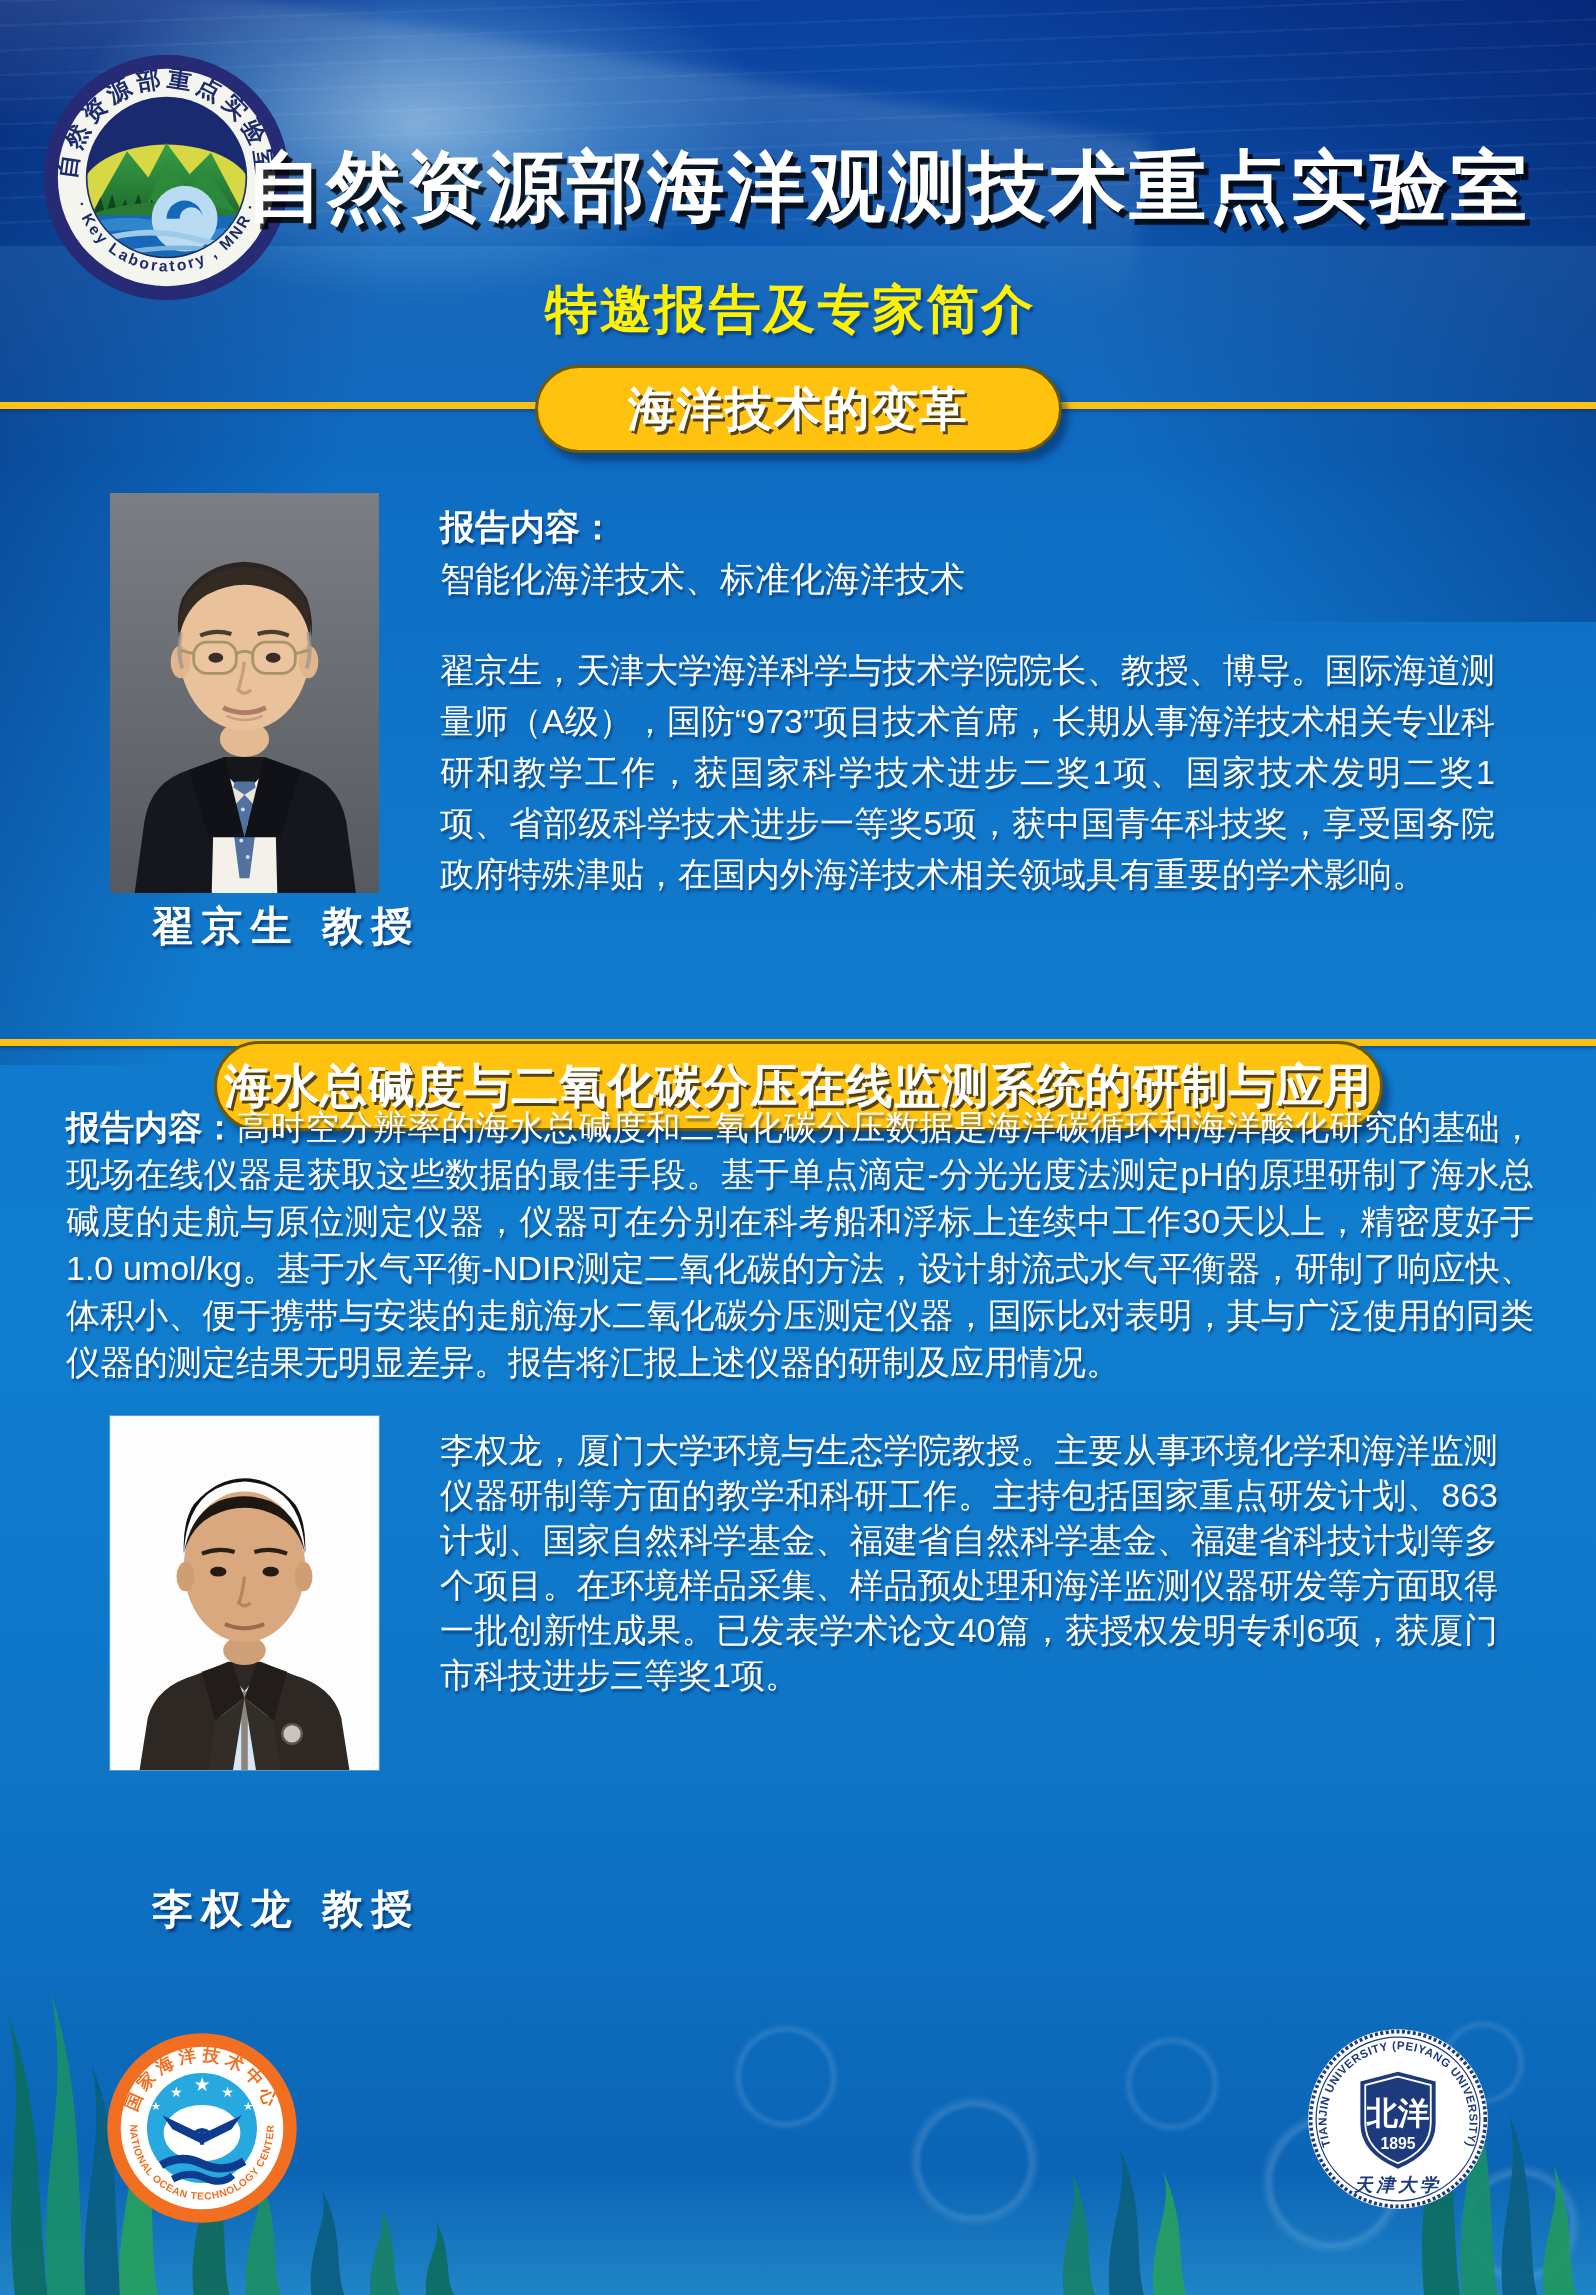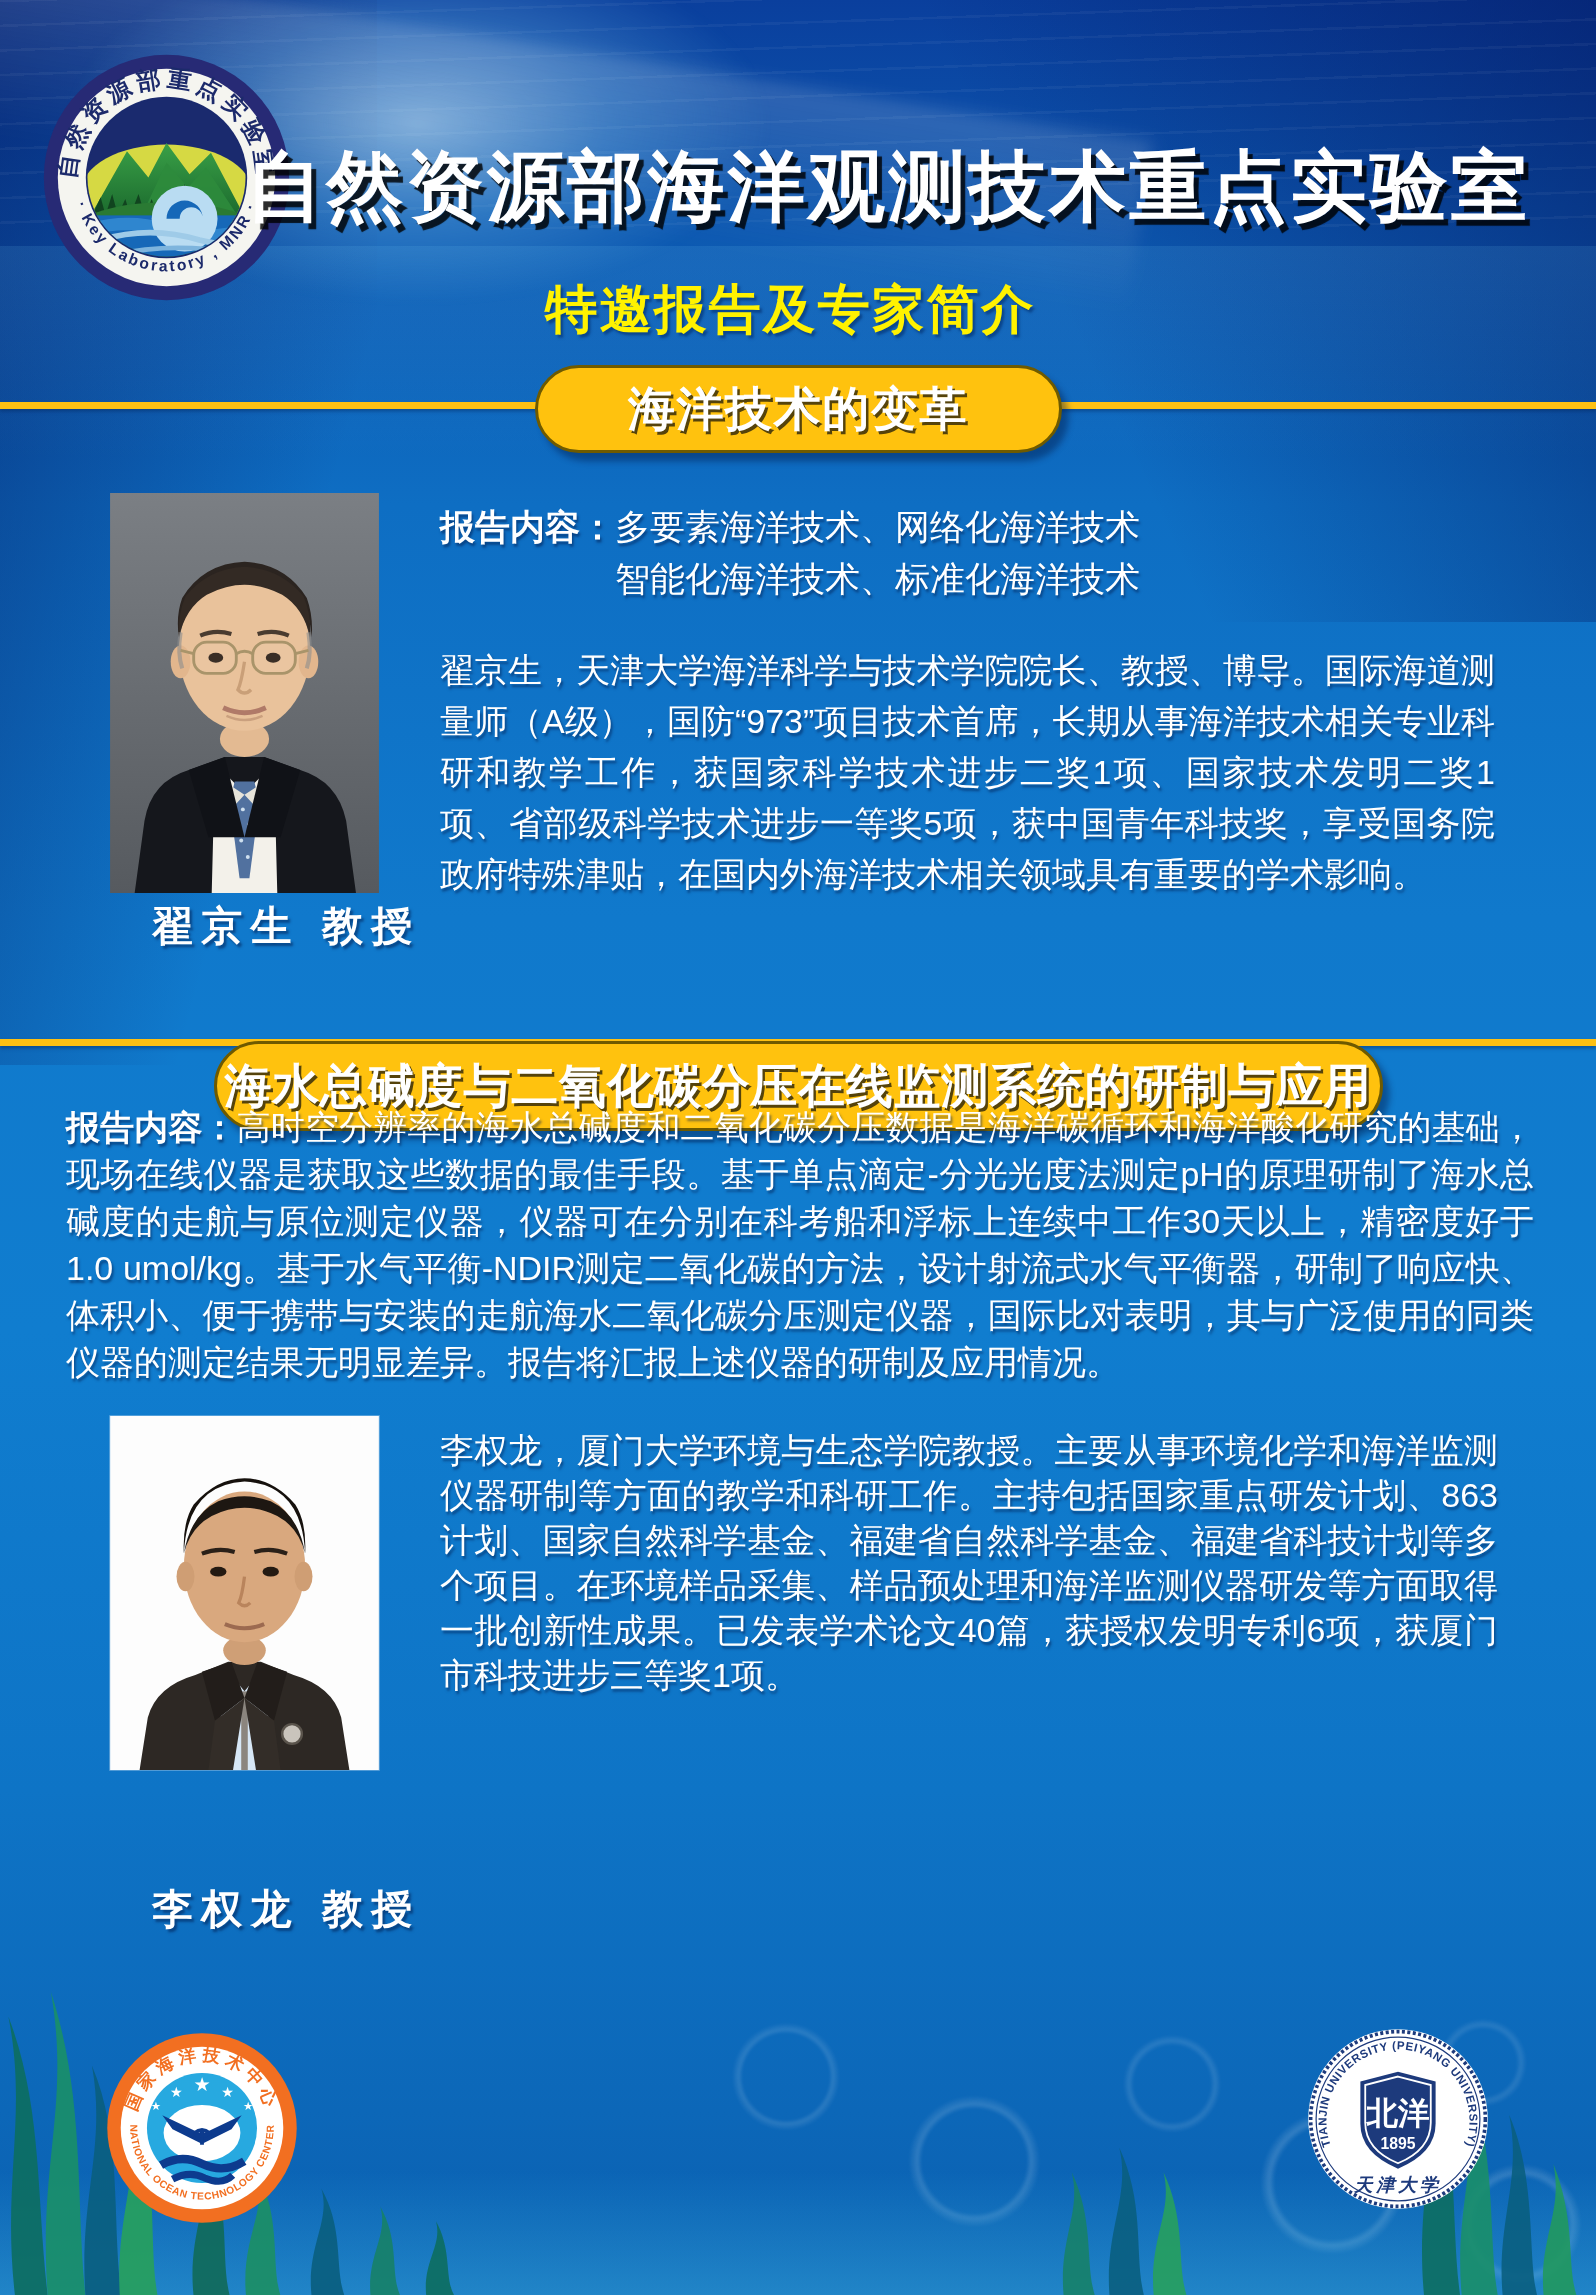--- a/index.html
+++ b/index.html
@@ -51,21 +51,21 @@
     background:#ffc20e;border:3.3px solid #6e5a00;border-radius:47px;
     box-shadow:6.6px 8.2px 6.6px rgba(0,25,70,.42);}
   .banner .pill span{color:#fff;font-weight:bold;text-shadow:2.5px 3.3px 0 rgba(55,45,10,.85);white-space:nowrap;}
   .banner1{top:365px;height:82px;font-family:Liberation Serif, serif;}
   .banner1 .pill{width:521px;height:82px;}
   .banner1 .pill span{font-size:47px;letter-spacing:1.6px;}
   .banner2{top:1001px;height:84px;}
   .banner2 .pill{width:1163px;height:84px;margin-top:40px;}
   .banner2 .pill span{font-size:47px;letter-spacing:0.8px;}
   
-  .white-text{color:#ffffff;text-shadow:1.6px 2.5px 2.5px rgba(0,30,80,.55);}
+  .white-text{color:#ffffff;text-shadow:1.6px 2.5px 2.5px rgba(0,30,80,.55);flex-direction:column;}
   .report-row{left:440px;top:501px;width:1089px;display:flex;font-size:35px;line-height:52px;}
   .report-row .label{font-weight:bold;white-space:nowrap;}
   .bio1{left:440px;top:645px;width:1055px;font-size:34px;line-height:51px;text-align:justify;}
   .report2{left:66px;top:1104px;width:1468px;font-size:34px;line-height:47px;text-align:justify;}
   .report2 .label{font-weight:bold;}
   .bio2{left:440px;top:1428px;width:1058px;font-size:34px;line-height:45px;text-align:justify;}
   .prof-name{font-family:"DejaVu Serif",serif;font-weight:bold;color:#fff;
     font-size:41px;letter-spacing:8.2px;text-shadow:2.5px 3.3px 2.5px rgba(0,30,80,.55);white-space:nowrap;margin-left:28px;}
   .name1{left:124px;top:899px;}
   .name2{left:124px;top:1882px;}
@@ -184,21 +184,20 @@
       <ellipse cx="199" cy="201" rx="9" ry="6" fill="#3a2e26"></ellipse>
       <path d="M164,206 q-4,26 -8,34 q8,8 16,0" stroke="#c99f78" stroke-width="4" fill="none"></path>
       <path d="M138,262 q26,12 52,0" stroke="#b07a68" stroke-width="6" fill="none"></path>
       <path d="M142,272 q22,10 44,0" stroke="#caa07e" stroke-width="3" fill="none"></path>
     </svg>
   </div>
 
   <div class="abs report-row white-text z-content">
     <span class="label">报告内容：</span>
     <div>
-      <div>多要素海洋技术、网络化海洋技术</div>
       <div>智能化海洋技术、标准化海洋技术</div>
     </div>
   </div>
 
   <div class="abs bio1 white-text z-content">翟京生，天津大学海洋科学与技术学院院长、教授、博导。国际海道测量师（A级），国防“973”项目技术首席，长期从事海洋技术相关专业科研和教学工作，获国家科学技术进步二奖1项、国家技术发明二奖1项、省部级科学技术进步一等奖5项，获中国青年科技奖，享受国务院政府特殊津贴，在国内外海洋技术相关领域具有重要的学术影响。</div>
   <div class="abs prof-name name1 z-content">翟京生  教授</div>
 
   <div class="abs banner banner2 z-content">
     <div class="rule"></div>
     <div class="pill">

